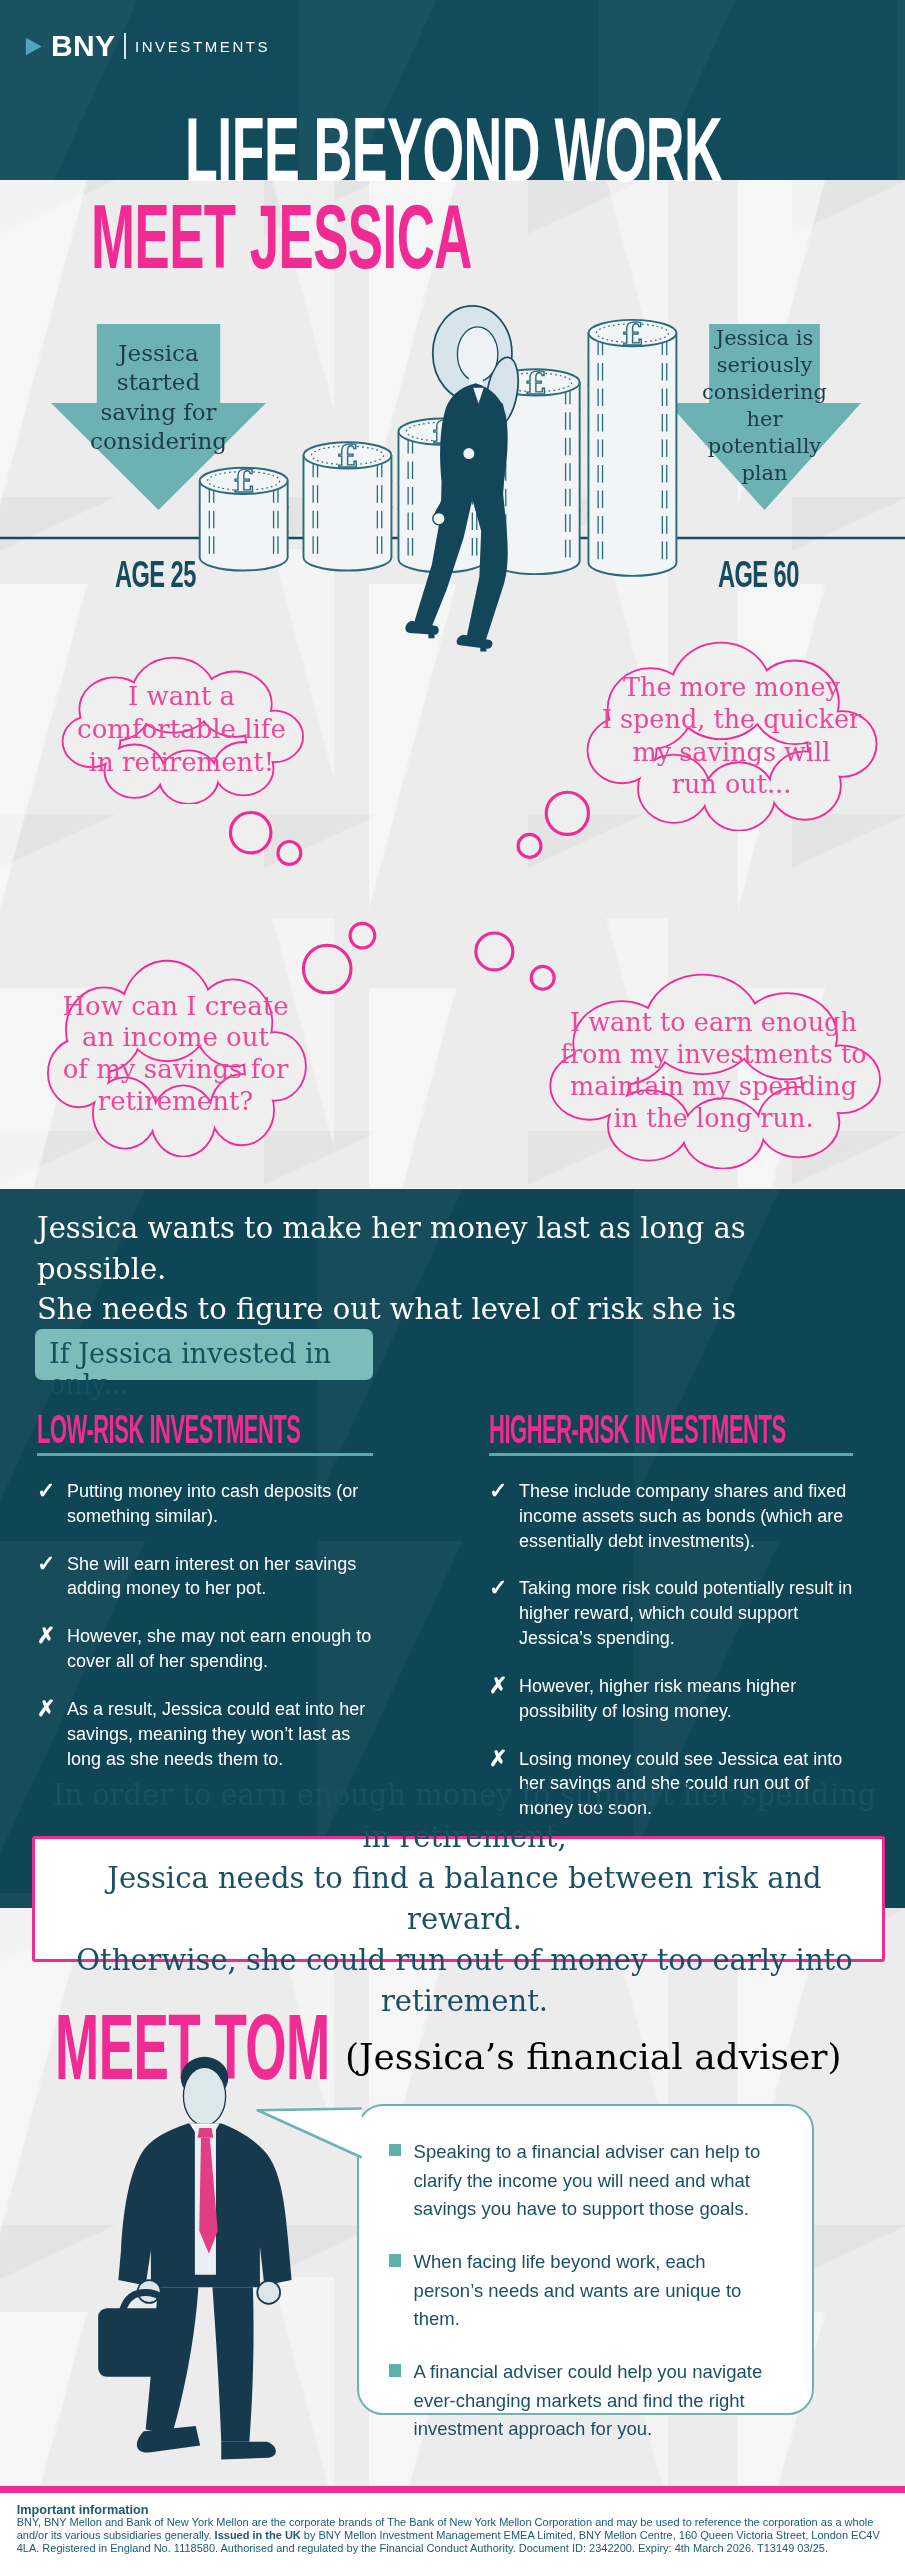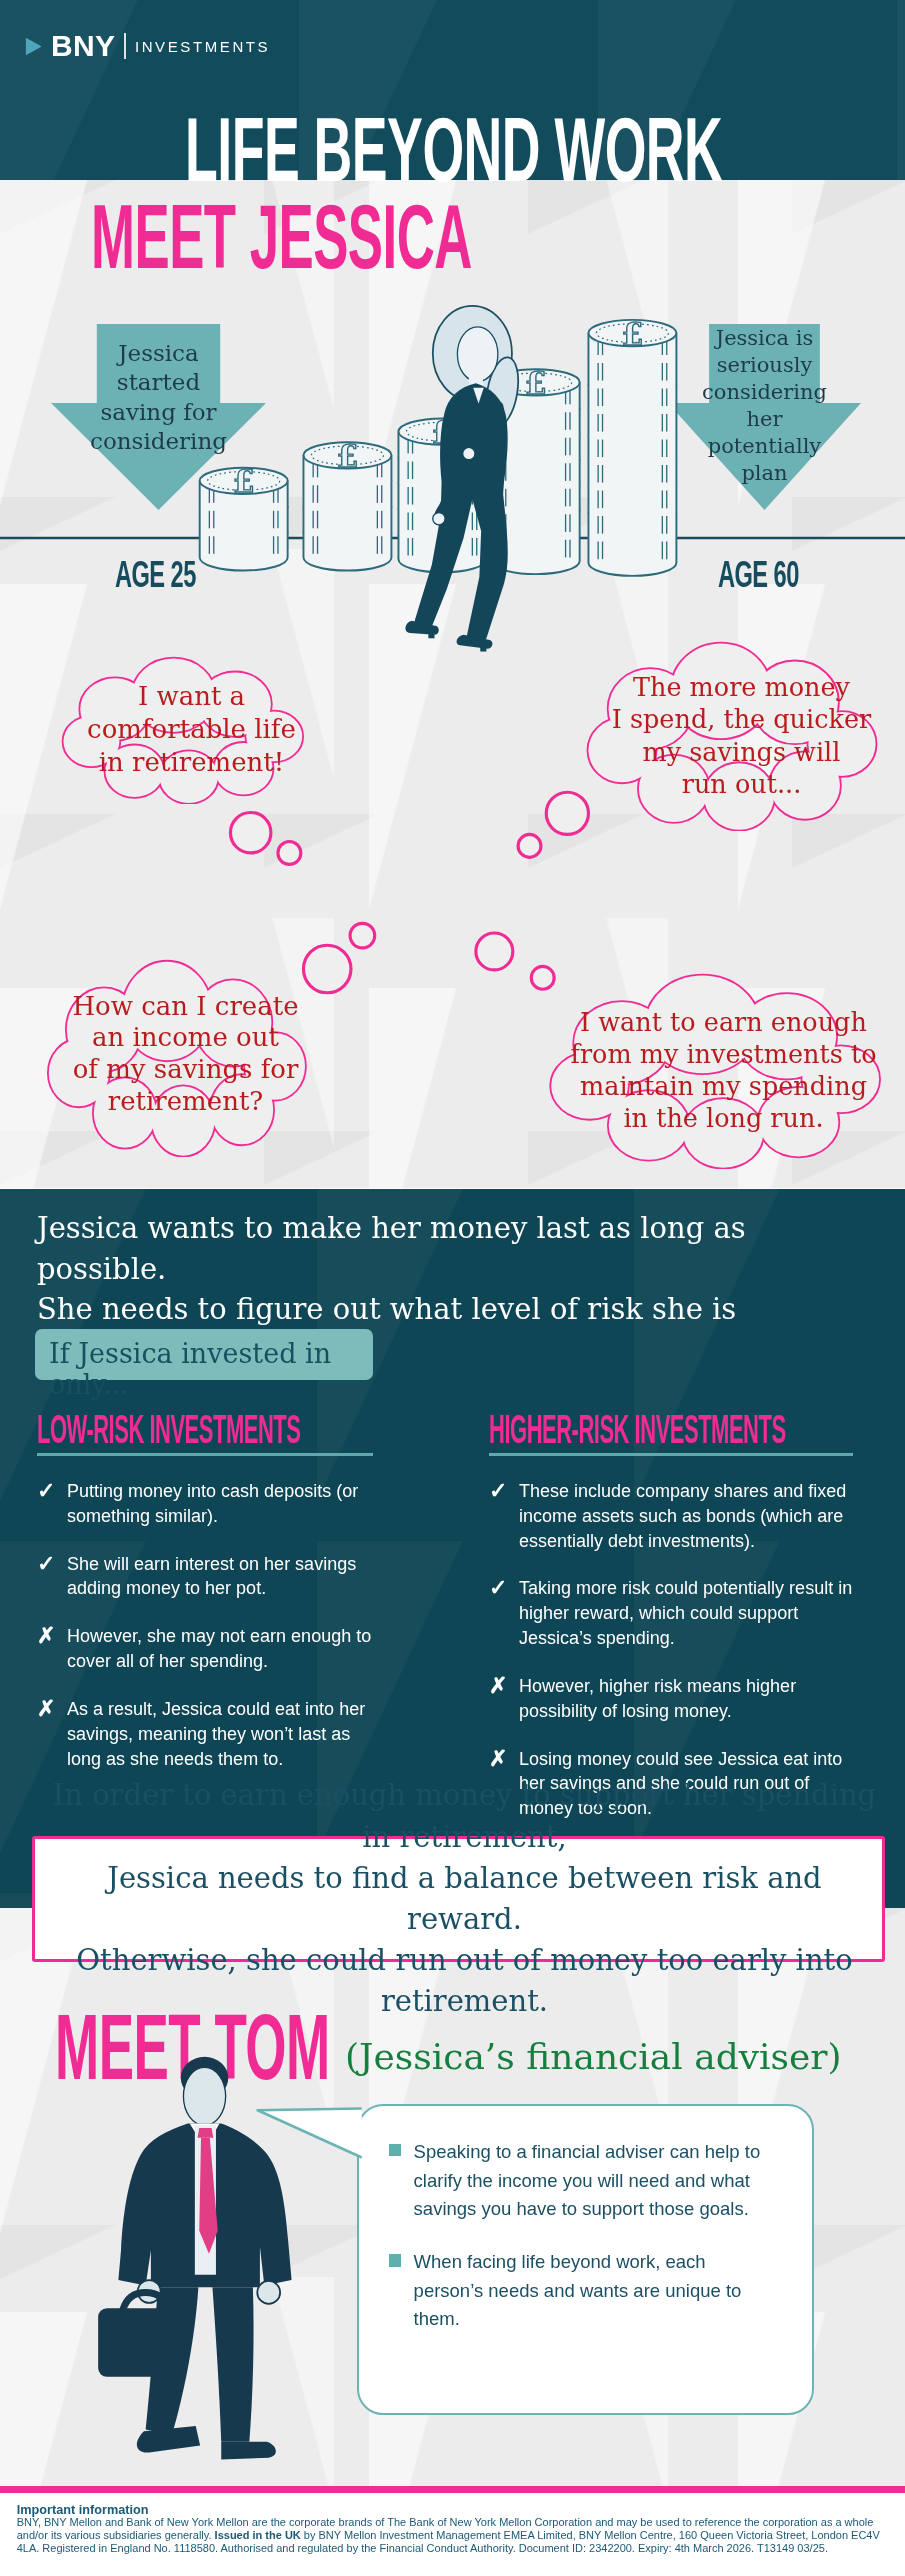--- a/index.html
+++ b/index.html
@@ -31,21 +31,21 @@
   .logo-bny{color:#fff;font-weight:bold;font-size:30px;letter-spacing:0.4px;}
   .logo-div{width:1.8px;height:26px;background:rgba(255,255,255,0.85);}
   .logo-inv{color:#fff;font-size:15px;letter-spacing:2.6px;font-weight:normal;}
 
   
   .t-arrow{background:#6CB2B4;
     clip-path:polygon(21.3% 0, 78.7% 0, 78.7% 42.5%, 100% 42.5%, 50% 100%, 0 42.5%, 21.3% 42.5%);}
   .arrow-text{color:#1F3B49;font-size:23px;line-height:1.28;text-align:center;}
 
   
-  .bubble-text{color:#b91c1c;margin-left:10px;}
+  .bubble-text{color:#ec4899;}
 
   
   .risk-list{display:flex;flex-direction:column;gap:23px;}
   .risk-item{display:flex;align-items:flex-start;}
   .risk-glyph{flex:0 0 30px;color:#fff;font-size:22px;line-height:1.1;font-weight:bold;}
   .risk-text{color:#fff;font-size:18px;line-height:1.38;}
 
   
   .tom-list{display:flex;flex-direction:column;gap:24px;}
   .tom-item{display:flex;align-items:flex-start;}
@@ -391,36 +391,40 @@
   </div>
 
   <div class="abs center-flex" style="left:32px;top:1836px;width:835px;height:120px;background:#fff;
        border:3.5px solid #F02C94;border-radius:3px;padding-left:12px;">
     <div class="serif preline" style="color:#1B5064;font-size:29px;line-height:1.42;width:100%;">In order to earn enough money to support her spending in retirement,
 Jessica needs to find a balance between risk and reward.
 Otherwise, she could run out of money too early into retirement.</div>
   </div>
 
   <div class="abs cond" style="left:55px;top:1994px;font-size:93px;color:#F02C94;transform:scaleX(0.57);">MEET TOM</div>
-  <div class="abs serif" style="left:345px;top:2036px;font-size:36px;color:#15803d;">(Jessica’s financial adviser)</div>
+  <div class="abs serif" style="left:345px;top:2036px;font-size:36px;color:#000000;">(Jessica’s financial adviser)</div>
 
   <div class="abs" style="left:357px;top:2104px;width:453px;height:307px;background:#fff;
        border:2.6px solid #6CB3B3;border-radius:26px;"></div>
   <svg class="abs" style="left:246px;top:2098px;" width="123" height="70" viewBox="280 2386 140 80">
     <path d="M412,2398 L293,2400 L412,2454" fill="#fff" stroke="#6CB3B3" stroke-width="3" stroke-linejoin="round"></path>
   </svg>
 
   <div class="abs tom-list" style="left:389px;top:2138px;width:391px;">
     <div class="tom-item">
       <span class="tom-sq"></span>
       <span class="tom-text">Speaking to a financial adviser can help to clarify the income you will need and what savings you have to support those goals.</span>
       </div>
     <div class="tom-item">
       <span class="tom-sq"></span>
       <span class="tom-text">When facing life beyond work, each person’s needs and wants are unique to them.</span>
+      </div>
+    <div class="tom-item">
+      <span class="tom-sq"></span>
+      <span class="tom-text">A financial adviser could help you navigate ever-changing markets and find the right investment approach for you.</span>
       </div>
   </div>
 
   <svg class="abs" style="left:70px;top:2048px;" width="255" height="422" viewBox="80 2330 290 480">
     <ellipse cx="233" cy="2364" rx="27" ry="24" fill="#17394E"></ellipse>
     <ellipse cx="233" cy="2385" rx="24" ry="33" fill="#DCE7EB" stroke="#17394E" stroke-width="1.5"></ellipse>
     <path d="M214,2416 C190,2424 170,2434 160,2452 C146,2478 140,2520 138,2560 L135,2594
              L166,2600 L172,2560 L172,2602 L296,2602 L296,2556 L301,2600 L332,2594
              L328,2548 C324,2500 318,2462 298,2444 C284,2430 264,2420 252,2416 Z" fill="#17394E"></path>
     <polygon points="216,2416 250,2416 234,2444" fill="#FFFFFF"></polygon>

